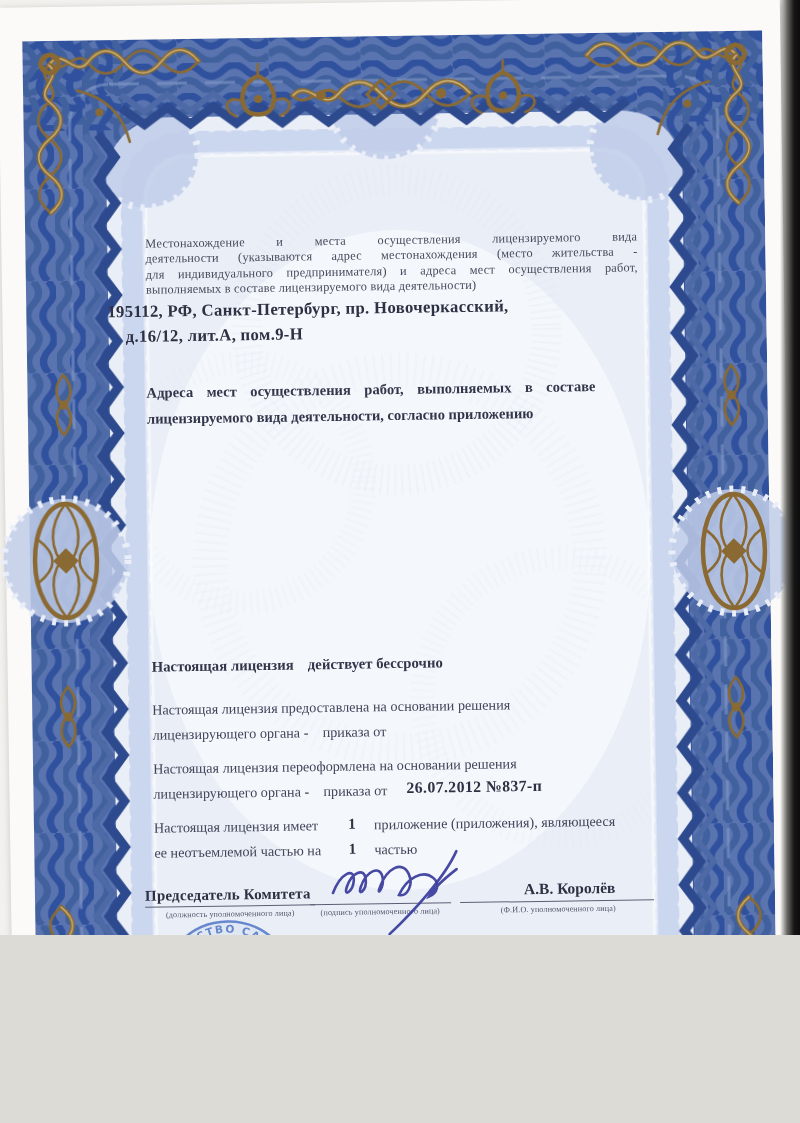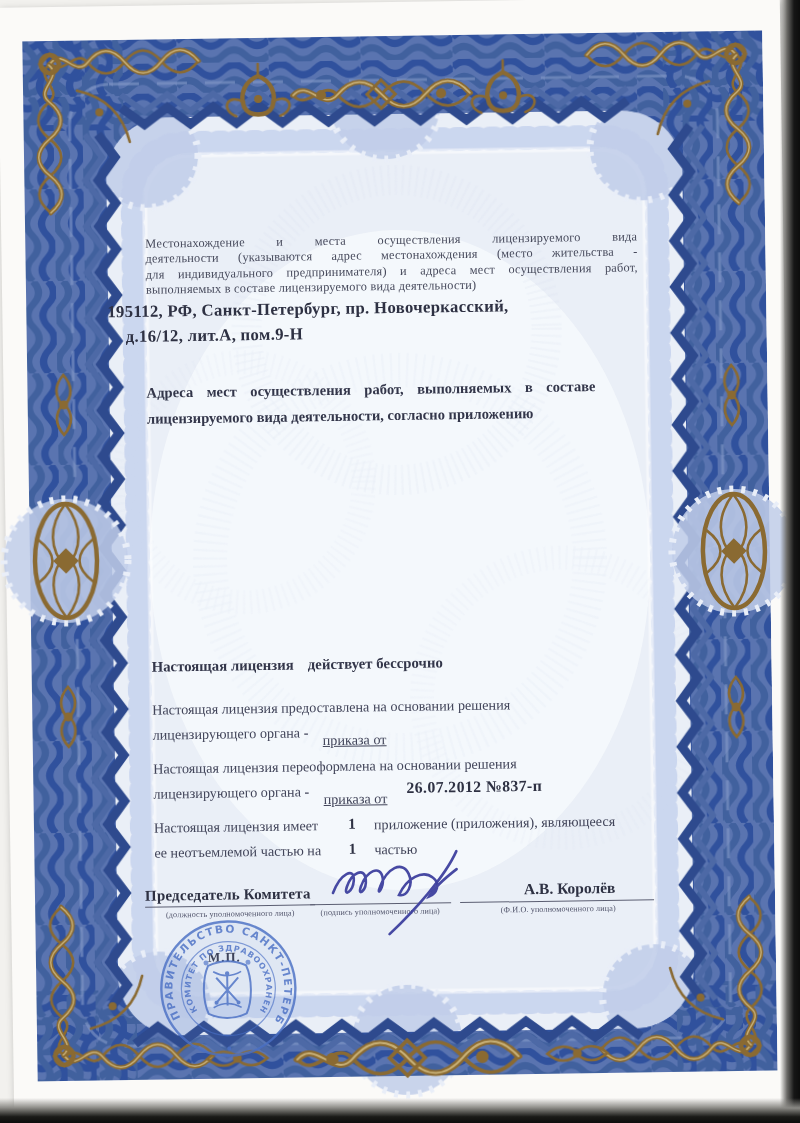--- a/index.html
+++ b/index.html
@@ -1,16 +1,16 @@
 <!DOCTYPE html>
 <html><head>
 <meta charset="utf-8">
 <style>
   html,body{margin:0;padding:0;background:#dddbd6;}
-  .scan{position:relative;width:800px;height:1123px;overflow:hidden;background:#f2f1ee;
+  .scan{position:relative;width:800px;height:935px;overflow:hidden;background:#f2f1ee;
         font-family:"Liberation Serif","DejaVu Serif",serif;}
   .paper{position:absolute;left:6px;top:2px;width:782px;height:1112px;background:#fbfaf8;
          transform:rotate(-0.85deg);transform-origin:50% 50%;box-shadow:2px 3px 9px rgba(0,0,0,.28);}
   .inner{position:absolute;left:-6px;top:-2px;width:800px;height:1123px;}
   .layer{position:absolute;left:0;top:0;width:800px;height:1123px;}
   svg.deco{display:block;}
   
   .g1{fill:none;stroke:#8a6a32;stroke-width:4.5;stroke-linecap:round;}
   .g2{fill:none;stroke:#8a6a32;stroke-width:2.6;stroke-linecap:round;}
   .g3{fill:none;stroke:#c7b077;stroke-width:1.4;stroke-linecap:round;}
@@ -31,21 +31,21 @@
          line-height:25.5px;color:#33364a;}
   .validity{left:150px;top:655px;font-weight:bold;font-size:14.8px;color:#33364a;}
   .validity .gap{margin-left:14px;}
   .bodyline{font-size:14.2px;color:#42455a;}
   .l-granted1{left:150px;top:698px;}
   .relline{width:520px;height:22px;}
   .l-granted2{left:150px;top:723px;}
   .l-reissued1{left:150px;top:757px;}
   .l-reissued2{left:150px;top:782px;}
   .abs0{position:absolute;left:0;top:0;}
-  .abs170{position:absolute;left:170px;top:8px;text-decoration:underline;}
+  .abs170{position:absolute;left:170px;top:0;}
   .ordval{position:absolute;left:253px;top:-3px;font-weight:bold;font-size:15.8px;
           letter-spacing:.4px;color:#2e3143;}
   .l-attach1{left:150px;top:816px;}
   .l-attach2{left:150px;top:841px;}
   .cnt{position:absolute;left:186px;top:-1px;width:24px;text-align:center;
        font-weight:bold;font-size:15px;color:#2e3143;}
   .sfx{position:absolute;left:220px;top:0;}
   .sig-pos{left:140px;top:884px;font-weight:bold;font-size:15px;color:#2e3143;letter-spacing:.2px;}
   .sig-name{left:519px;top:882px;font-weight:bold;font-size:15.5px;color:#2e3143;}
   .sigline{position:absolute;top:903px;height:1px;background:#5b5e72;}

